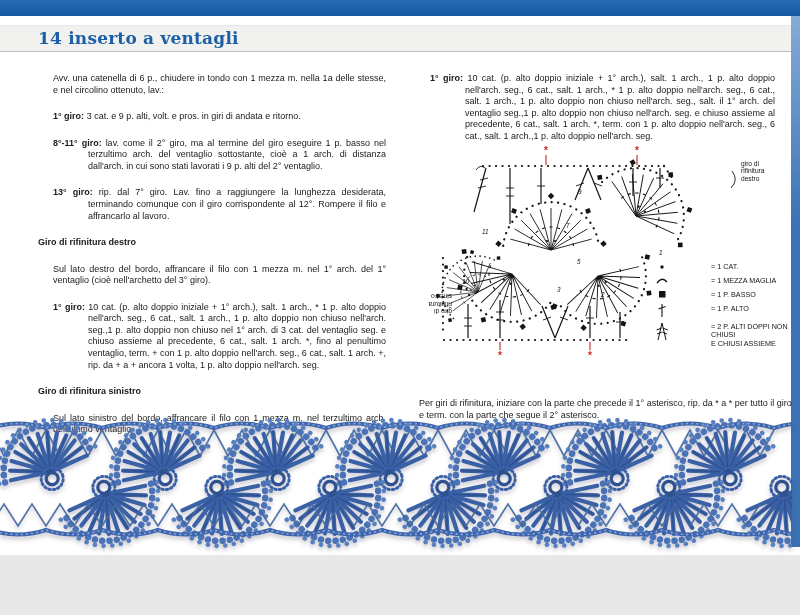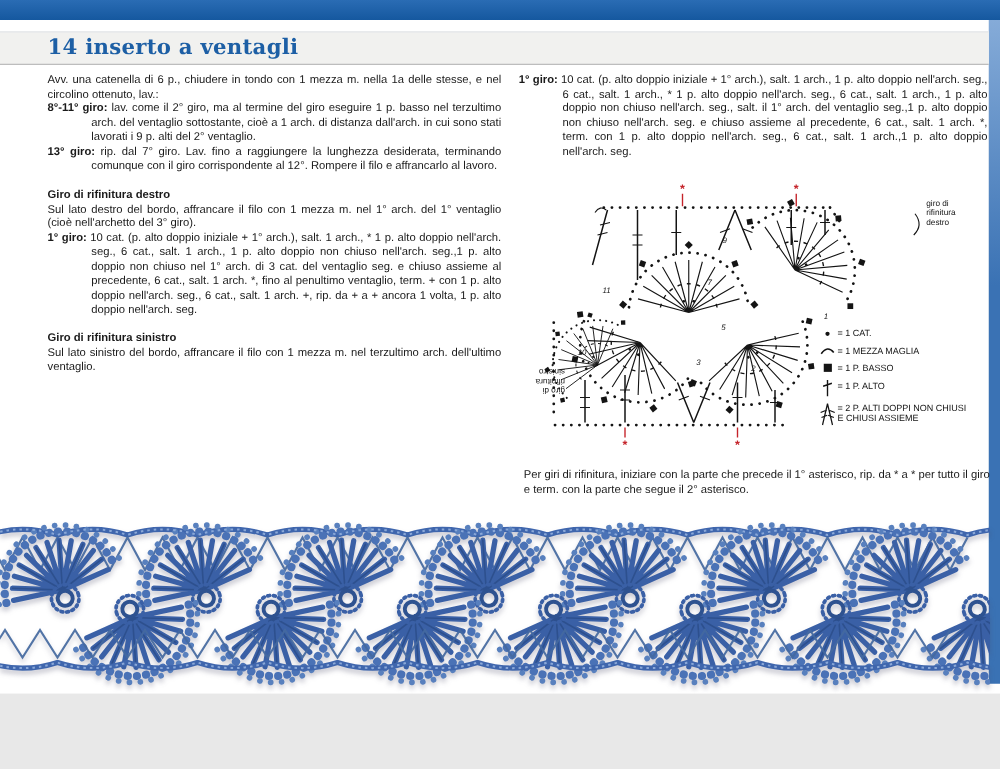--- a/index.html
+++ b/index.html
@@ -11,43 +11,43 @@
   .rightbar{position:absolute;left:791px;top:16px;width:9px;height:531px;
             background:linear-gradient(#85abd8,#3a72b4 40%,#3a72b4);}
   .titleband{position:absolute;left:0;top:25px;width:791px;height:25px;
              background:#f1f1ef;border-bottom:1px solid #bdbdbd;border-top:1px solid #e3e6ea;}
   .title{position:absolute;left:38px;top:2px;font-family:"DejaVu Serif","Liberation Serif",serif;
          font-weight:bold;font-size:17px;color:#1d5fa5;letter-spacing:.2px;}
   
   .col{position:absolute;font-size:9px;line-height:1.285;text-align:justify;}
   .colL{left:38px;top:58px;width:363px;}
   .colR{left:415px;top:58px;width:375px;}
-  .col p{margin:0;}
+  .col p{margin:15px;}
   .rnd{padding-left:35px;text-indent:-35px;}
   .lbl{font-weight:bold;}
   .lbl::after{content:" ";}
   h3{font-size:9px;margin:11px 0 0 0;}
-  .note{position:absolute;left:415px;top:370px;width:373px;font-size:9px;line-height:1.285;margin:4px;}
+  .note{position:absolute;left:415px;top:394px;width:373px;font-size:9px;line-height:1.285;margin:4px;}
   
   .diagram{position:absolute;left:428px;top:142px;width:370px;height:230px;}
   .dln{stroke:#141414;stroke-width:.9;fill:none;}
   .dln2{stroke:#141414;stroke-width:1.2;fill:none;}
   .dtick{stroke:#141414;stroke-width:1.1;fill:none;stroke-dasharray:3.2 4.4;}
   .ddots{stroke:#141414;stroke-width:2.2;fill:none;stroke-dasharray:.1 6.4;stroke-linecap:round;}
   .dsq{fill:#141414;}
   .red{stroke:#c5232a;stroke-width:1.1;fill:none;}
   .redtxt{fill:#c5232a;font-size:10px;font-weight:bold;text-anchor:middle;}
   .num{fill:#141414;font-size:6.3px;font-style:italic;}
   .lbl-destro{position:absolute;left:741px;top:160px;width:42px;font-size:6.6px;line-height:1.12;
               white-space:pre-line;color:#141414;}
   .lbl-sinistro{position:absolute;left:414px;top:293px;width:38px;font-size:6.6px;line-height:1.12;
                 white-space:pre-line;color:#141414;transform:rotate(180deg);}
   
   .legend{position:absolute;left:653px;top:261px;width:145px;}
-  .lg-row{display:flex;align-items:flex-start;margin-bottom:3px;}
+  .lg-row{display:flex;align-items:flex-start;margin-bottom:3px;gap:41px;}
   .lg-sym{width:17px;flex:0 0 17px;display:flex;justify-content:center;}
   .lg-txt{font-size:7.2px;line-height:1.15;padding-top:2px;white-space:pre-line;color:#141414;}
   
   .lace{position:absolute;left:0;top:408px;width:792px;height:142px;
         filter:drop-shadow(0 3px 2px rgba(70,70,100,.30));}
   .sh-spoke{stroke:#3a60a6;stroke-width:4.2;stroke-linecap:round;fill:none;}
   .sh-spoke2{stroke:#2b4c88;stroke-width:1.3;stroke-linecap:round;fill:none;opacity:.8;}
   .sh-bead{stroke:#4a72b6;stroke-width:6.5;fill:none;stroke-dasharray:.1 7.2;stroke-linecap:round;}
   .sh-bead2{stroke:#5880be;stroke-width:4.5;fill:none;stroke-dasharray:.1 8.6;stroke-linecap:round;}
   .sh-eye{stroke:#2e5290;stroke-width:3.2;fill:none;}
@@ -72,20 +72,21 @@
 
   <div class="topbar"></div>
   <div class="rightbar"></div>
 
   <div class="titleband">
     <div class="title">14 inserto a ventagli</div>
   </div>
 
   <div class="col colL">
     <p>Avv. una catenella di 6 p., chiudere in tondo con 1 mezza m. nella 1a delle stesse, e nel circolino ottenuto, lav.:</p>
+    <p class="rnd"><b class="lbl">1° giro:</b><span>3 cat. e 9 p. alti, volt. e pros. in giri di andata e ritorno.</span></p>
     <p class="rnd"><b class="lbl">8°-11° giro:</b><span>lav. come il 2° giro, ma al termine del giro eseguire 1 p. basso nel terzultimo arch. del ventaglio sottostante, cioè a 1 arch. di distanza dall'arch. in cui sono stati lavorati i 9 p. alti del 2° ventaglio.</span></p>
     <p class="rnd"><b class="lbl">13° giro:</b><span>rip. dal 7° giro. Lav. fino a raggiungere la lunghezza desiderata, terminando comunque con il giro corrispondente al 12°. Rompere il filo e affrancarlo al lavoro.</span></p>
     <h3>Giro di rifinitura destro</h3>
     <p>Sul lato destro del bordo, affrancare il filo con 1 mezza m. nel 1° arch. del 1° ventaglio (cioè nell'archetto del 3° giro).</p>
     <p class="rnd"><b class="lbl">1° giro:</b><span>10 cat. (p. alto doppio iniziale + 1° arch.), salt. 1 arch., * 1 p. alto doppio nell'arch. seg., 6 cat., salt. 1 arch., 1 p. alto doppio non chiuso nell'arch. seg.,1 p. alto doppio non chiuso nel 1° arch. di 3 cat. del ventaglio seg. e chiuso assieme al precedente, 6 cat., salt. 1 arch. *, fino al penultimo ventaglio, term. + con 1 p. alto doppio nell'arch. seg., 6 cat., salt. 1 arch. +, rip. da + a + ancora 1 volta, 1 p. alto doppio nell'arch. seg.</span></p>
     <h3>Giro di rifinitura sinistro</h3>
     <p>Sul lato sinistro del bordo, affrancare il filo con 1 mezza m. nel terzultimo arch. dell'ultimo ventaglio.</p>
   </div>
 
   <div class="col colR">

